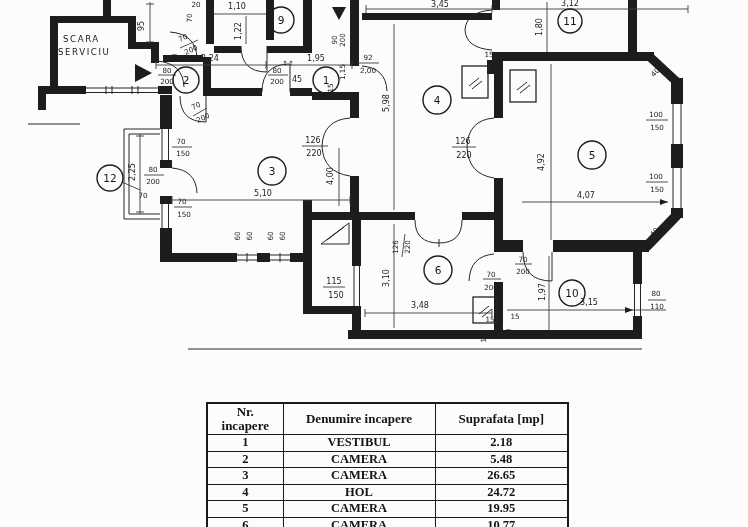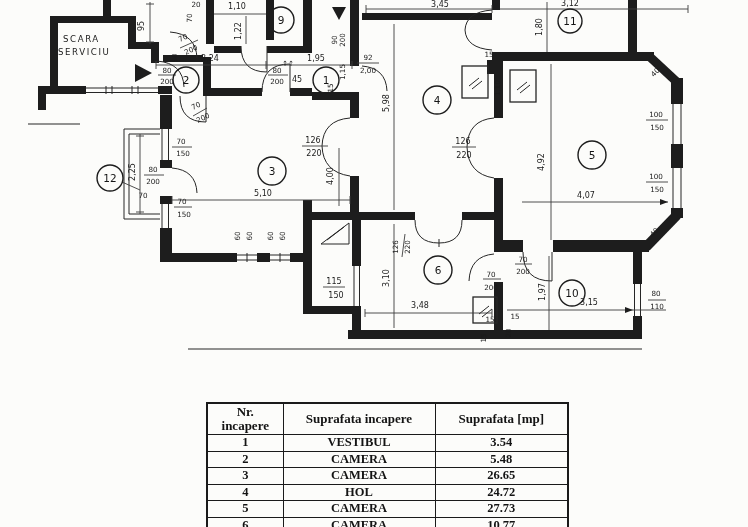--- a/index.html
+++ b/index.html
@@ -374,49 +374,49 @@
         <col class="c1">
         <col class="c2">
         <col class="c3">
       </colgroup>
   <thead>
     <tr>
       <th>
         <span>Nr.</span><br>
         <span>incapere</span>
       </th>
-      <th>Suprafata incapere</th>
+      <th>Denumire incapere</th>
       <th>Suprafata [mp]</th>
     </tr>
   </thead>
   <tbody>
     <tr>
       <td>1</td>
       <td>VESTIBUL</td>
-      <td>3.54</td>
+      <td>2.18</td>
     </tr>
     <tr>
       <td>2</td>
       <td>CAMERA</td>
       <td>5.48</td>
     </tr>
     <tr>
       <td>3</td>
       <td>CAMERA</td>
       <td>26.65</td>
     </tr>
     <tr>
       <td>4</td>
       <td>HOL</td>
       <td>24.72</td>
     </tr>
     <tr>
       <td>5</td>
       <td>CAMERA</td>
-      <td>27.73</td>
+      <td>19.95</td>
     </tr>
     <tr>
       <td>6</td>
       <td>CAMERA</td>
       <td>10.77</td>
     </tr>
   </tbody>
 </table>
 
 </div>

